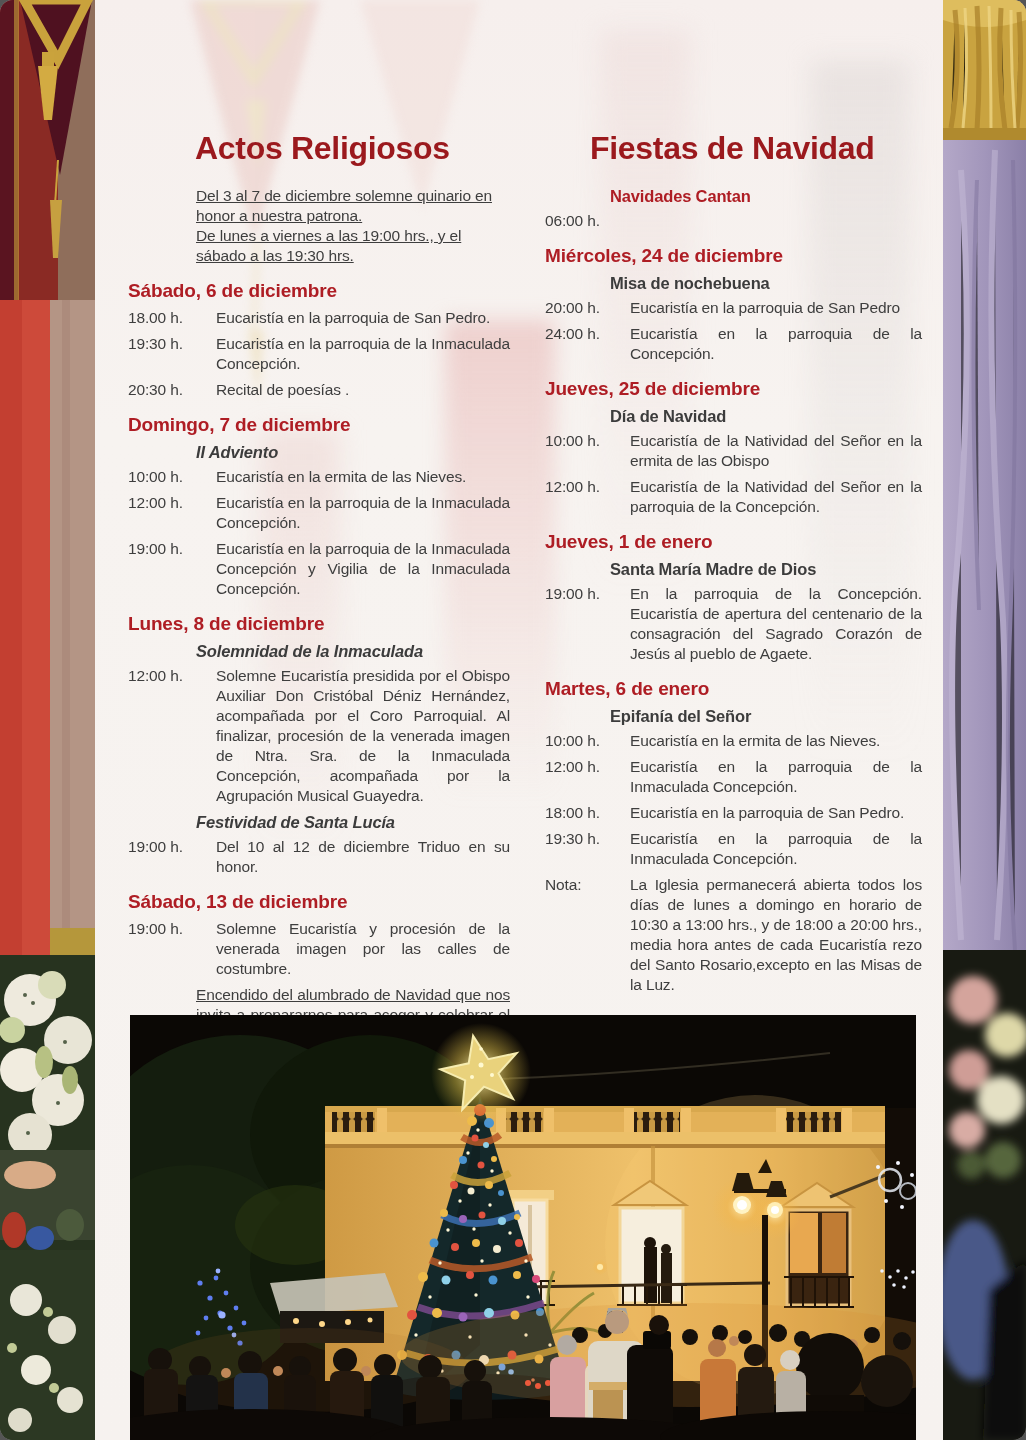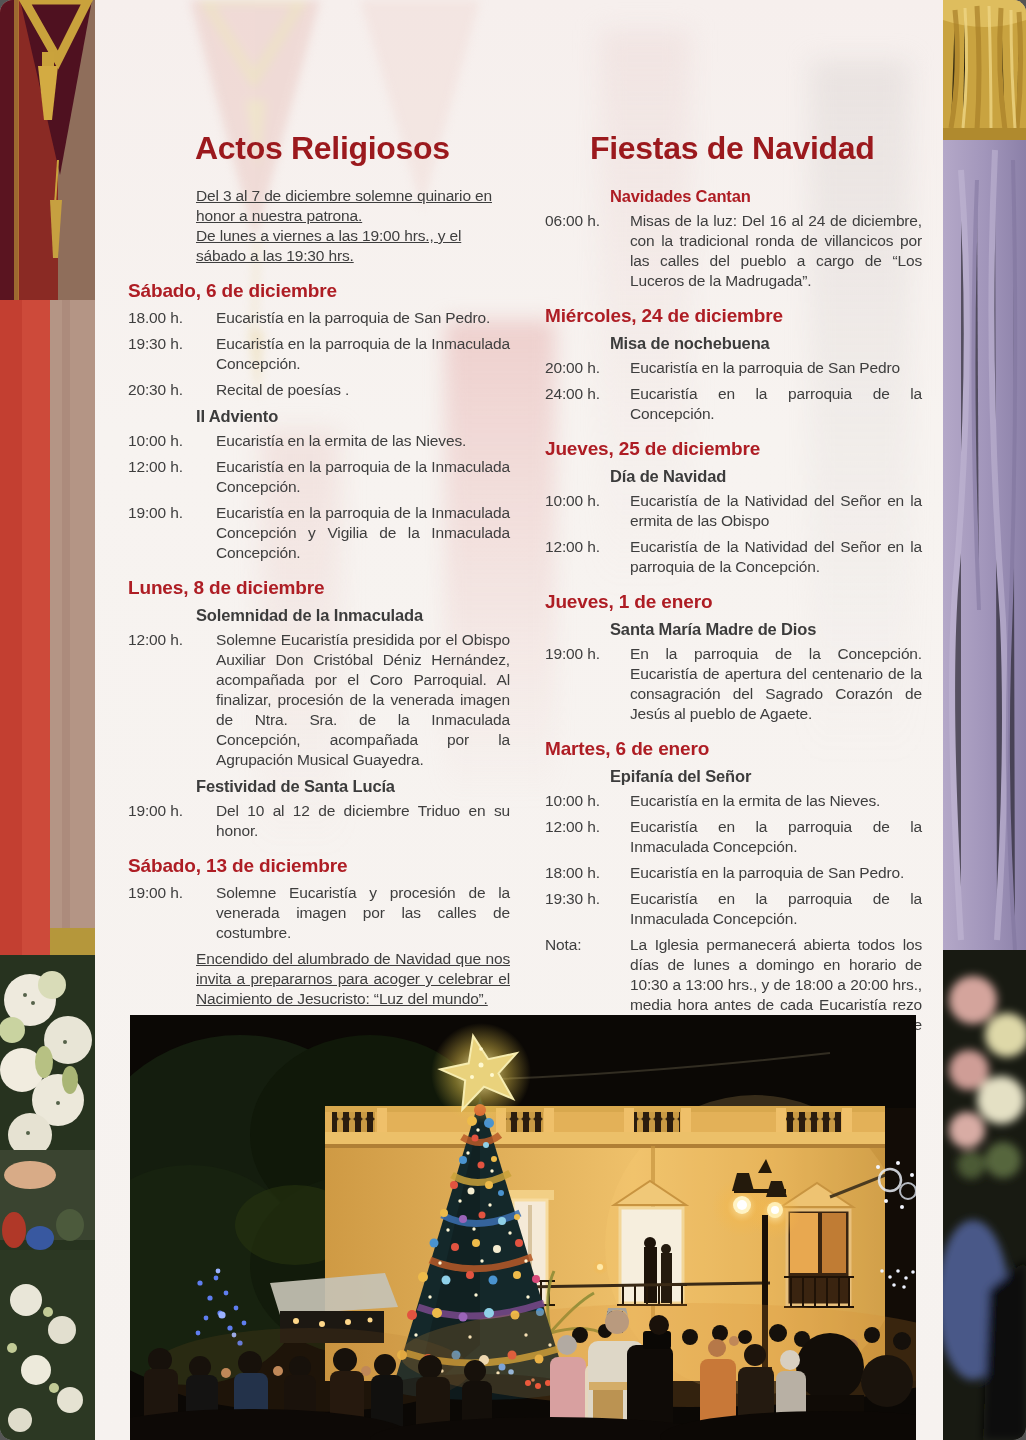--- a/index.html
+++ b/index.html
@@ -20,21 +20,21 @@
   .g5{left:260px;top:430px;width:80px;height:420px;background:linear-gradient(180deg,rgba(233,196,192,.35),rgba(233,196,192,0));filter:blur(12px);}
   
   .col{position:absolute;color:#3e3e3e;font-size:15.5px;line-height:20px;letter-spacing:-0.15px;}
   .col-left{left:128px;top:130px;width:382px;}
   .col-right{left:545px;top:130px;width:377px;}
   .doc-title{font-weight:bold;font-size:32px;line-height:36px;color:#9b191d;margin:0 0 20px 0;letter-spacing:-0.3px;}
   .col-left .doc-title{padding-left:67px;}
   .col-right .doc-title{padding-left:45px;}
   .section-heading{font-weight:bold;font-size:19px;line-height:23px;color:#ae1d24;margin:13px 0 6px 0;}
   .sub{font-weight:bold;font-size:16.5px;color:#3c3c3c;margin:2px 0 5px 0;}
-  .col-left .sub{padding-left:68px;}
+  .col-left .sub{padding-left:68px;font-style:italic;}
   .col-right .sub{padding-left:65px;}
   .sub.red{color:#ae1d24;}
   .row{display:flex;margin:0 0 6px 0;gap:20px;}
   .time{flex:0 0 68px;white-space:nowrap;}
   .col-right .time{flex:0 0 65px;}
   .etext{flex:1;margin:0;}
   .just{text-align:justify;}
   .para{margin:0 0 6px 0;}
   .col-left .para{padding-left:68px;text-decoration:underline;}
   .para.intro{margin:0;}
@@ -183,20 +183,21 @@
           <p class="etext just">Eucaristía en la parroquia de San Pedro.</p>
         </div>
         <div class="row">
           <span class="time">19:30 h.</span>
           <p class="etext just">Eucaristía en la parroquia de la Inmaculada Concepción.</p>
         </div>
         <div class="row">
           <span class="time">20:30 h.</span>
           <p class="etext just">Recital de poesías .</p>
         </div>
+        <div class="section-heading">Domingo, 7 de diciembre</div>
         <div class="sub">II Adviento</div>
         <div class="row">
           <span class="time">10:00 h.</span>
           <p class="etext just">Eucaristía en la ermita de las Nieves.</p>
         </div>
         <div class="row">
           <span class="time">12:00 h.</span>
           <p class="etext just">Eucaristía en la parroquia de la Inmaculada Concepción.</p>
         </div>
         <div class="row">
@@ -222,21 +223,20 @@
         <p class="para just">Encendido del alumbrado de Navidad que nos invita a prepararnos para acoger y celebrar el Nacimiento de Jesucristo: “Luz del mundo”.</p>
       </div>
   </div>
 
   <div class="col col-right">
     <h1 class="doc-title">Fiestas de Navidad</h1>
     <div>
         <div class="sub red">Navidades Cantan</div>
         <div class="row">
           <span class="time">06:00 h.</span>
-          <p class="etext just">Misas de la luz: Del 16 al 24 de diciembre, con la tradicional ronda de villancicos por las calles del pueblo a cargo de “Los Luceros de la Madrugada”.</p>
         </div>
         <div class="section-heading">Miércoles, 24 de diciembre</div>
         <div class="sub">Misa de nochebuena</div>
         <div class="row">
           <span class="time">20:00 h.</span>
           <p class="etext just">Eucaristía en la parroquia de San Pedro</p>
         </div>
         <div class="row">
           <span class="time">24:00 h.</span>
           <p class="etext just">Eucaristía en la parroquia de la Concepción.</p>

